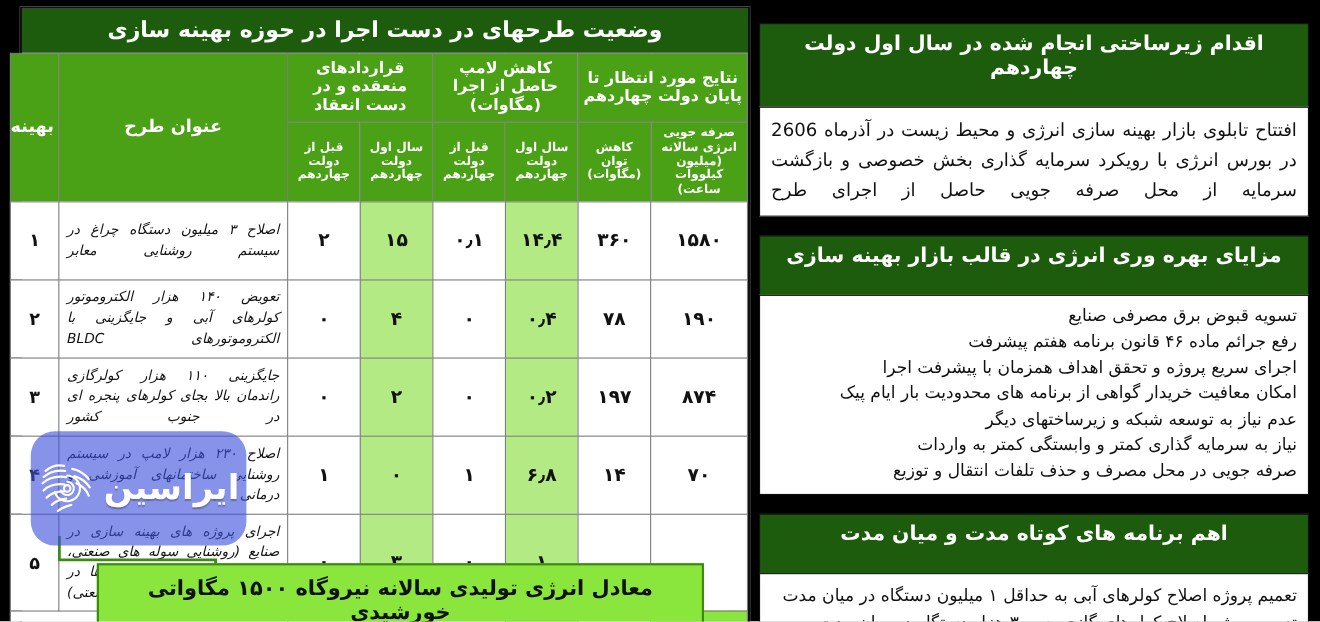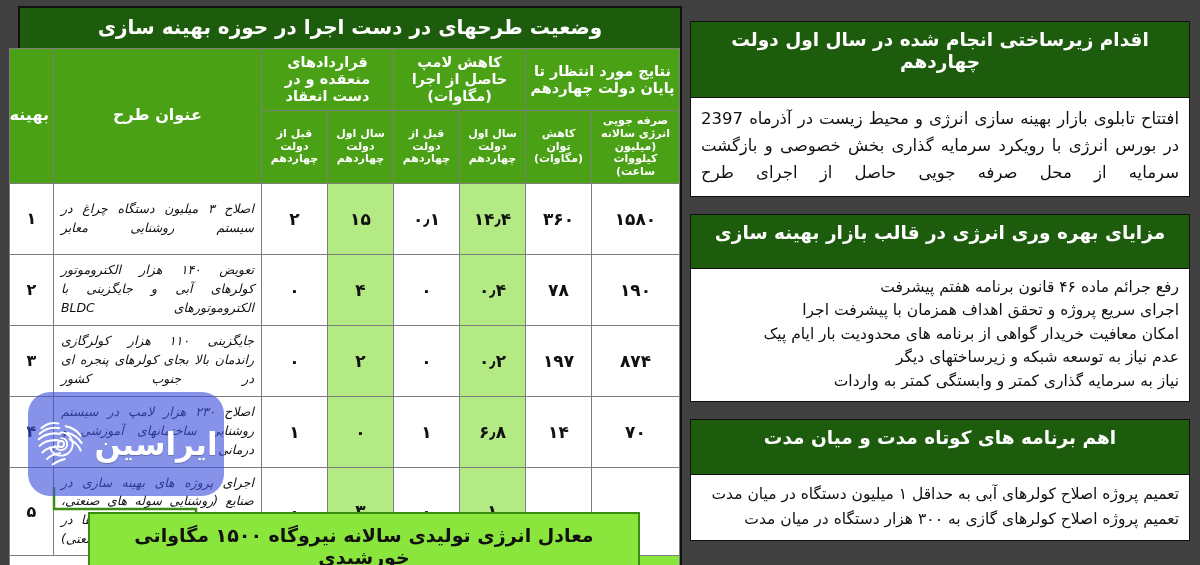--- a/index.html
+++ b/index.html
@@ -14,21 +14,21 @@
     font-family: "DejaVu Sans", "Liberation Sans", sans-serif;
     overflow: hidden;
     position: relative;
   }
 
   
   .page {
     position: relative;
     width: 1200px;
     height: 565px;
-    background: #404040;
+    background: #000000;
   }
 
   
   .left-col {
     position: absolute;
     left: 18px;
     top: 6px;
     width: 664px;
   }
 
@@ -353,31 +353,33 @@
   <svg class="connector">
     <path d="M36 0 L36 22 L178 22 L178 66" fill="none" stroke="#3c8c14" stroke-width="2.5"></path>
   </svg>
 
   <div class="banner">معادل انرژی تولیدی سالانه نیروگاه ۱۵۰۰ مگاواتی خورشیدی</div>
 
   <div class="right-col">
 
     <div class="panel">
       <div class="panel-head">اقدام زیرساختی انجام شده در سال اول دولت چهاردهم</div>
-      <div class="panel-body para">افتتاح تابلوی بازار بهینه سازی انرژی و محیط زیست در آذرماه 2397 در بورس انرژی با رویکرد سرمایه گذاری بخش خصوصی و بازگشت سرمایه از محل صرفه جویی حاصل از اجرای طرح</div>
+      <div class="panel-body para">افتتاح تابلوی بازار بهینه سازی انرژی و محیط زیست در آذرماه 2606 در بورس انرژی با رویکرد سرمایه گذاری بخش خصوصی و بازگشت سرمایه از محل صرفه جویی حاصل از اجرای طرح</div>
     </div>
 
     <div class="panel">
       <div class="panel-head">مزایای بهره وری انرژی در قالب بازار بهینه سازی</div>
       <div class="panel-body list">
+        <div class="ln">تسویه قبوض برق مصرفی صنایع</div>
         <div class="ln">رفع جرائم ماده ۴۶ قانون برنامه هفتم پیشرفت</div>
         <div class="ln">اجرای سریع پروژه و تحقق اهداف همزمان با پیشرفت اجرا</div>
         <div class="ln">امکان معافیت خریدار گواهی از برنامه های محدودیت بار ایام پیک</div>
         <div class="ln">عدم نیاز به توسعه شبکه و زیرساختهای دیگر</div>
         <div class="ln">نیاز به سرمایه گذاری کمتر و وابستگی کمتر به واردات</div>
+        <div class="ln">صرفه جویی در محل مصرف و حذف تلفات انتقال و توزیع</div>
       </div>
     </div>
 
     <div class="panel">
       <div class="panel-head">اهم برنامه های کوتاه مدت و میان مدت</div>
       <div class="panel-body list list2">
         <div class="ln">تعمیم پروژه اصلاح کولرهای آبی به حداقل ۱ میلیون دستگاه در میان مدت</div>
         <div class="ln">تعمیم پروژه اصلاح کولرهای گازی به ۳۰۰ هزار دستگاه در میان مدت</div>
       </div>
     </div>

